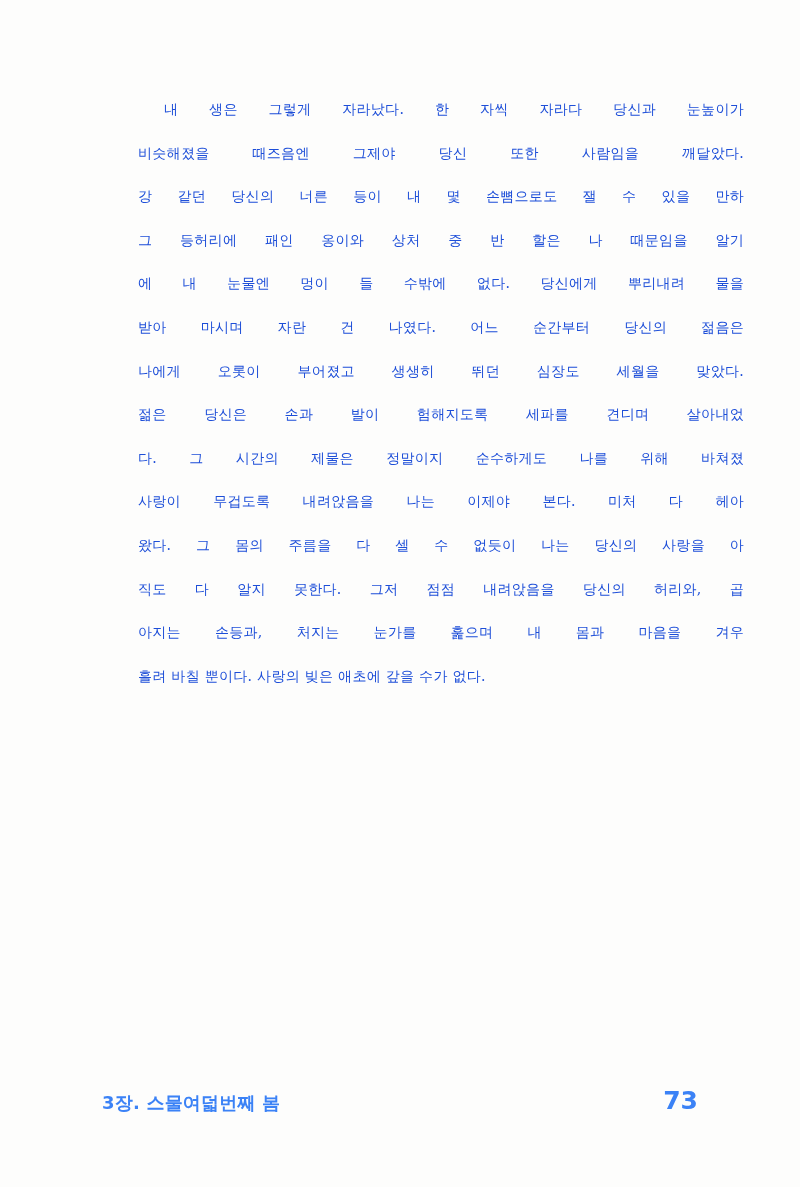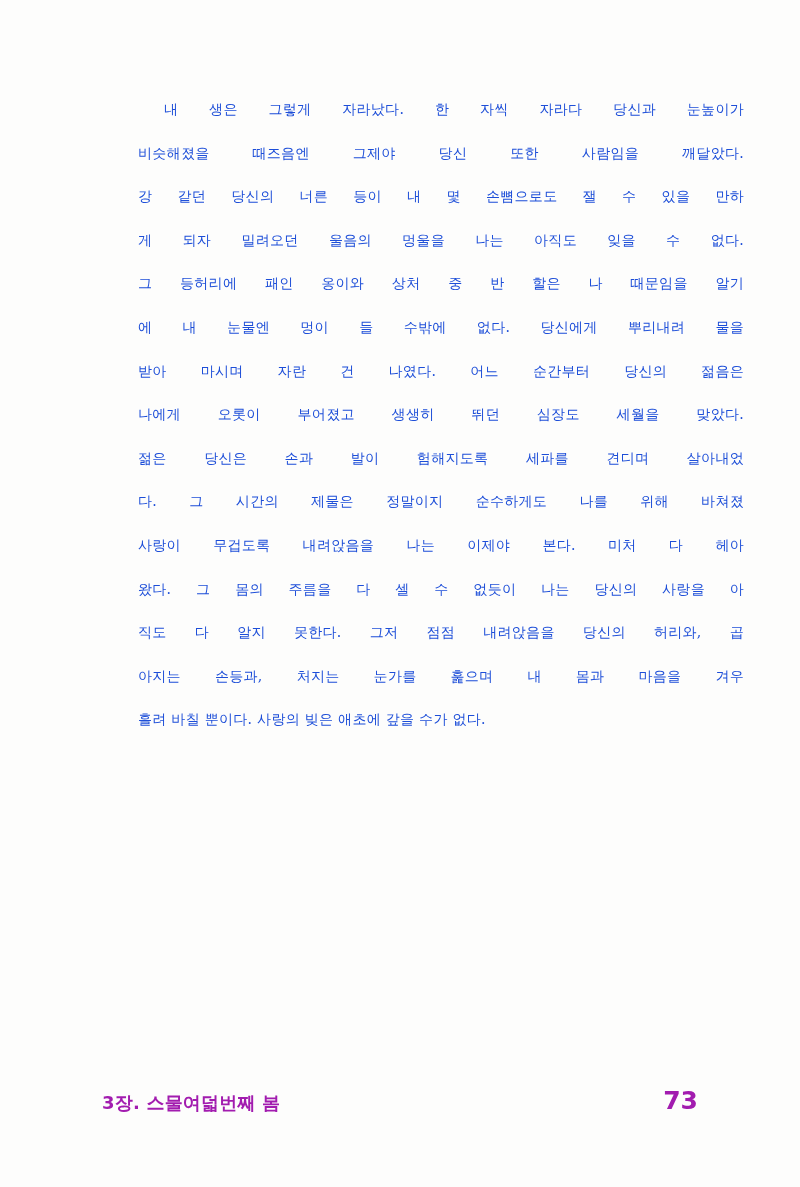--- a/index.html
+++ b/index.html
@@ -43,40 +43,39 @@
   .footer {
     position: absolute;
     left: 102px;
     top: 1086px;
     width: 596px;
     display: flex;
     justify-content: space-between;
     align-items: baseline;
     font-family: "DejaVu Sans", sans-serif;
     font-weight: bold;
-    color: #a21caf;
+    color: #3b82f6;
   }
   .footer .chapter {
     font-size: 18px;
     letter-spacing: 0.2px;
   }
   .footer .pagenum {
     font-size: 25px;
   }
 </style>
 </head>
 <body>
 
 <div class="page">
 
   <div class="text-block">
     <div class="line first">내 생은 그렇게 자라났다. 한 자씩 자라다 당신과 눈높이가</div>
     <div class="line">비슷해졌을 때즈음엔 그제야 당신 또한 사람임을 깨달았다.</div>
     <div class="line">강 같던 당신의 너른 등이 내 몇 손뼘으로도 잴 수 있을 만하</div>
-    <div class="line">게 되자 밀려오던 울음의 멍울을 나는 아직도 잊을 수 없다.</div>
     <div class="line">그 등허리에 패인 옹이와 상처 중 반 할은 나 때문임을 알기</div>
     <div class="line">에 내 눈물엔 멍이 들 수밖에 없다. 당신에게 뿌리내려 물을</div>
     <div class="line">받아 마시며 자란 건 나였다. 어느 순간부터 당신의 젊음은</div>
     <div class="line">나에게 오롯이 부어졌고 생생히 뛰던 심장도 세월을 맞았다.</div>
     <div class="line">젊은 당신은 손과 발이 험해지도록 세파를 견디며 살아내었</div>
     <div class="line">다. 그 시간의 제물은 정말이지 순수하게도 나를 위해 바쳐졌</div>
     <div class="line">사랑이 무겁도록 내려앉음을 나는 이제야 본다. 미처 다 헤아</div>
     <div class="line">왔다. 그 몸의 주름을 다 셀 수 없듯이 나는 당신의 사랑을 아</div>
     <div class="line">직도 다 알지 못한다. 그저 점점 내려앉음을 당신의 허리와, 곱</div>
     <div class="line">아지는 손등과, 처지는 눈가를 훑으며 내 몸과 마음을 겨우</div>

